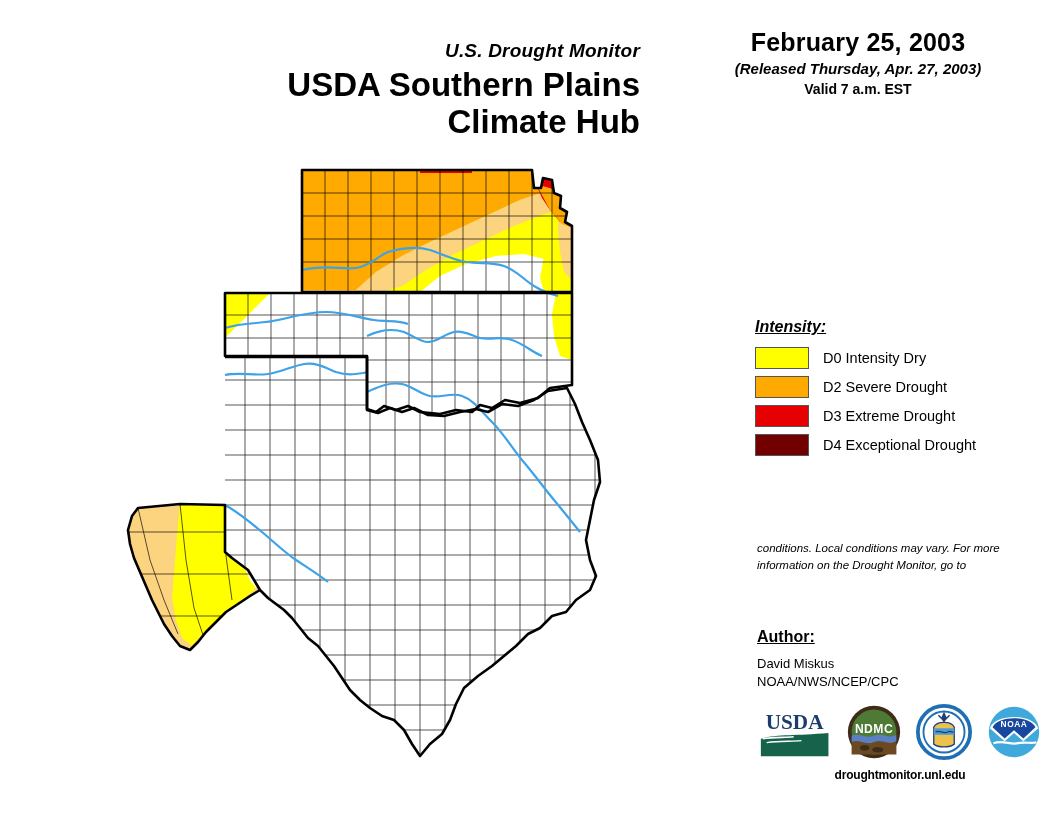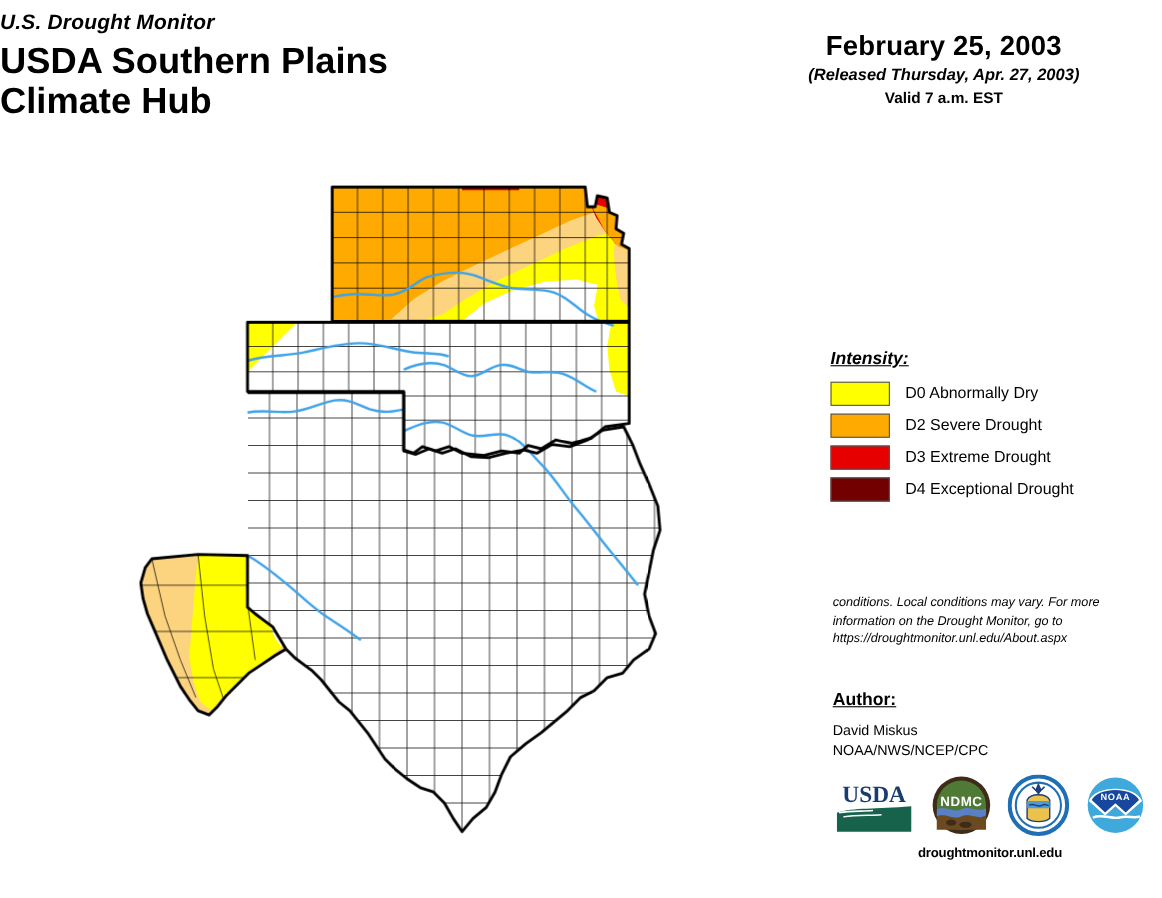--- a/index.html
+++ b/index.html
@@ -1,20 +1,20 @@
 <!DOCTYPE html>
 <html><head>
 <meta charset="utf-8">
 <style>
   html,body{margin:0;padding:0;background:#fff;}
   body{width:1056px;height:816px;position:relative;overflow:hidden;
        font-family:"Liberation Sans","DejaVu Sans",sans-serif;color:#000;}
 
   
-  #header-left{position:absolute;left:0;top:10px;width:640px;text-align:left;}
+  #header-left{position:absolute;left:0;top:40px;width:640px;text-align:right;}
   #subtitle-line{font-size:19px;font-weight:bold;font-style:italic;letter-spacing:.2px;}
   #main-title{font-size:33px;font-weight:bold;line-height:1.12;margin-top:5px;}
 
   #header-right{position:absolute;left:660px;top:28px;width:396px;text-align:center;}
   #issue-date{font-size:25px;font-weight:bold;letter-spacing:.2px;}
   #release-line{font-size:15px;font-weight:bold;font-style:italic;margin-top:3px;}
   #valid-line{font-size:14px;font-weight:bold;margin-top:4px;}
 
   
   #map-panel{position:absolute;left:120px;top:160px;width:540px;height:640px;}
@@ -221,40 +221,39 @@
              L130,436 L140,430"></path>
   </g>
 </svg>
 </div>
 
 <div id="legend-panel">
   <div id="legend-heading">Intensity:</div>
 
   <div class="legend-row">
     <div class="legend-swatch" style="background:#FFFF00"></div>
-    <div class="legend-label">D0 Abnormally Dry</div>
+    <div class="legend-label">D0 Intensity Dry</div>
   </div>
   <div class="legend-row">
     <div class="legend-swatch" style="background:#FFAA00"></div>
     <div class="legend-label">D2 Severe Drought</div>
   </div>
   <div class="legend-row">
     <div class="legend-swatch" style="background:#E60000"></div>
     <div class="legend-label">D3 Extreme Drought</div>
   </div>
   <div class="legend-row">
     <div class="legend-swatch" style="background:#730000"></div>
     <div class="legend-label">D4 Exceptional Drought</div>
   </div>
 </div>
 
 <div id="disclaimer">
   <div>conditions. Local conditions may vary. For more</div>
   <div>information on the Drought Monitor, go to</div>
-  <div>https://droughtmonitor.unl.edu/About.aspx</div>
 </div>
 
 <div id="author-panel">
   <div id="author-heading">Author:</div>
   <div class="author-line">David Miskus</div>
   <div class="author-line">NOAA/NWS/NCEP/CPC</div>
 </div>
 
 <div id="logo-row">
 

